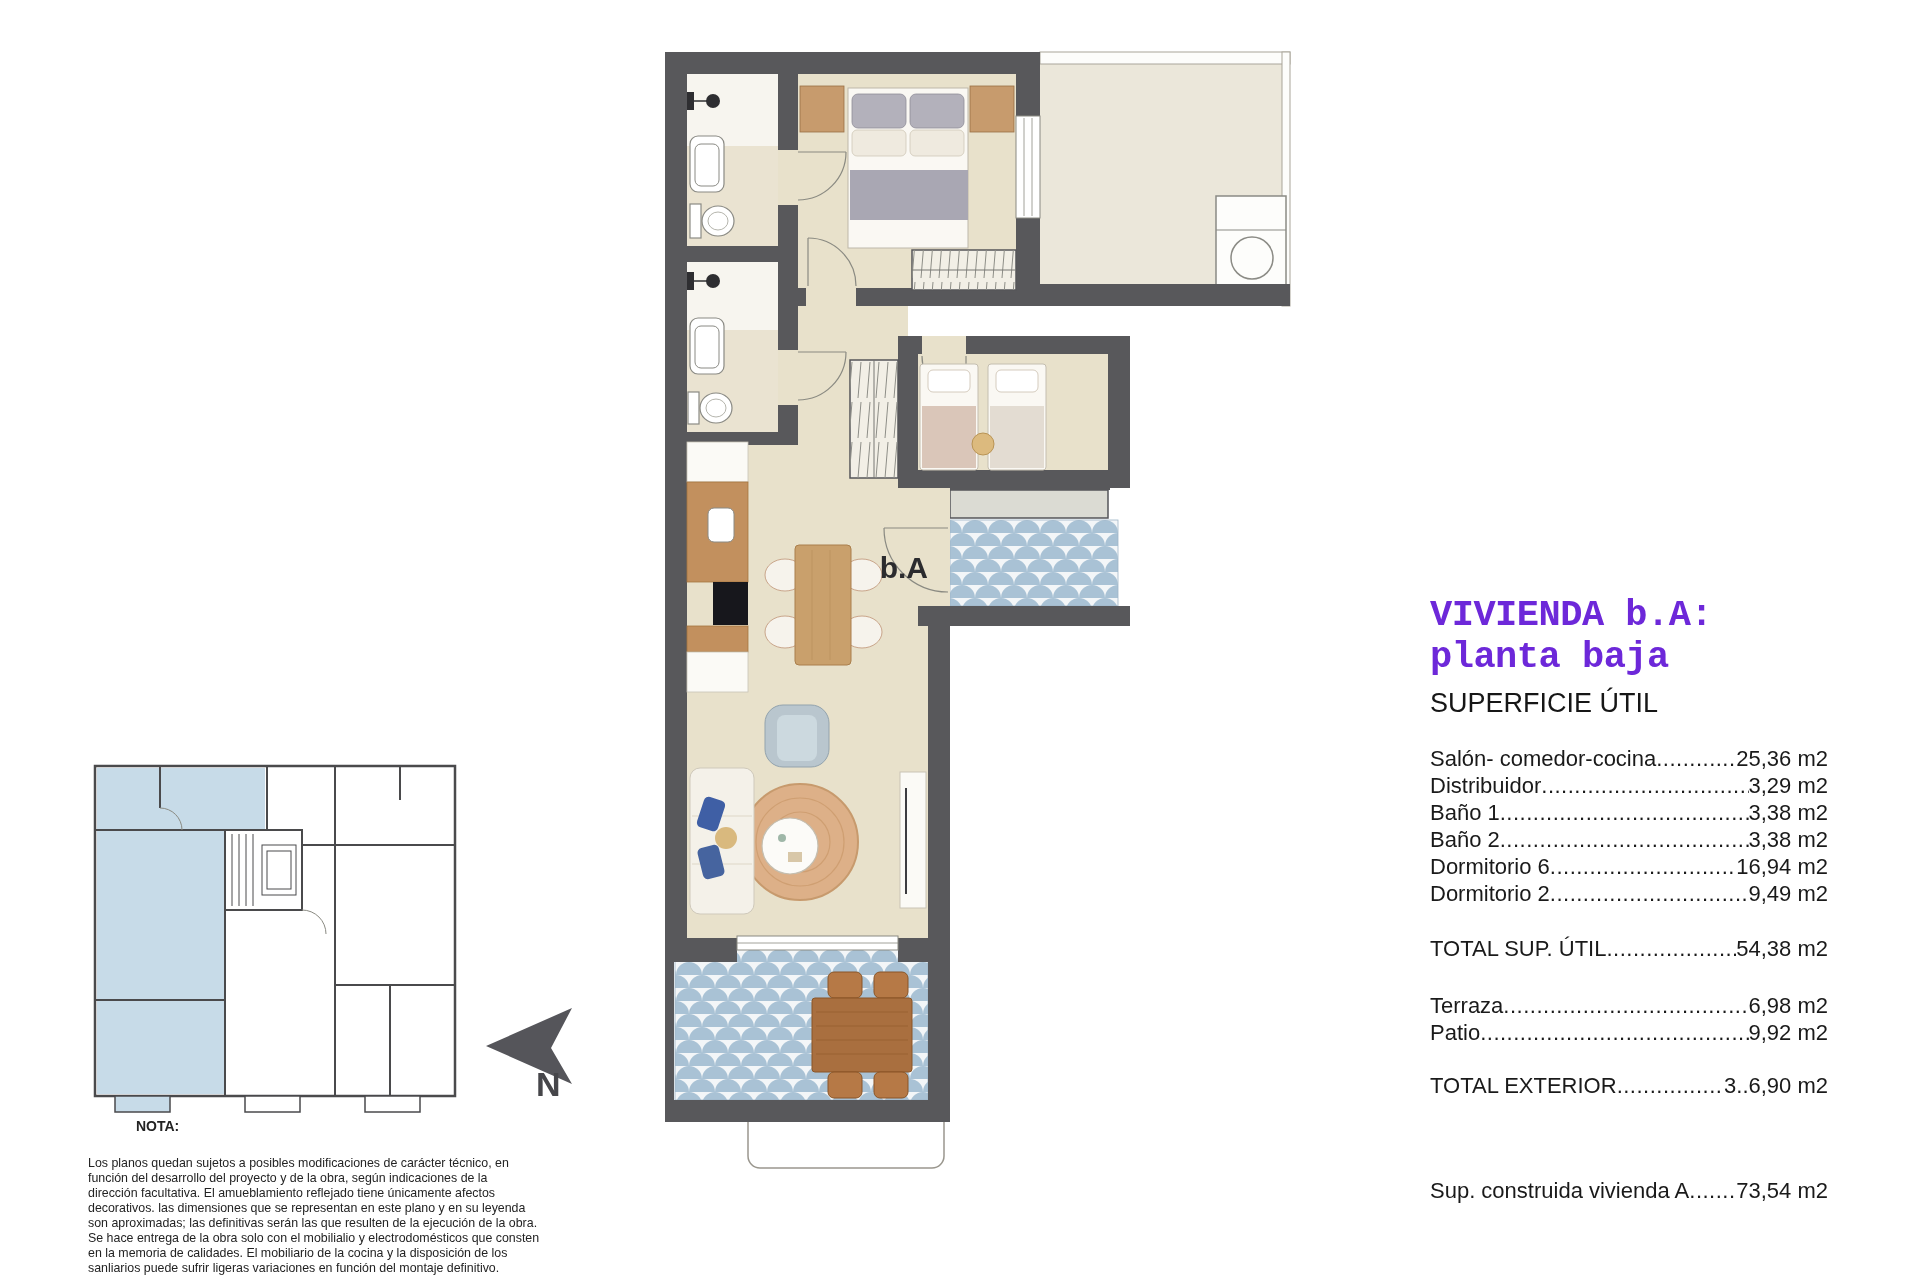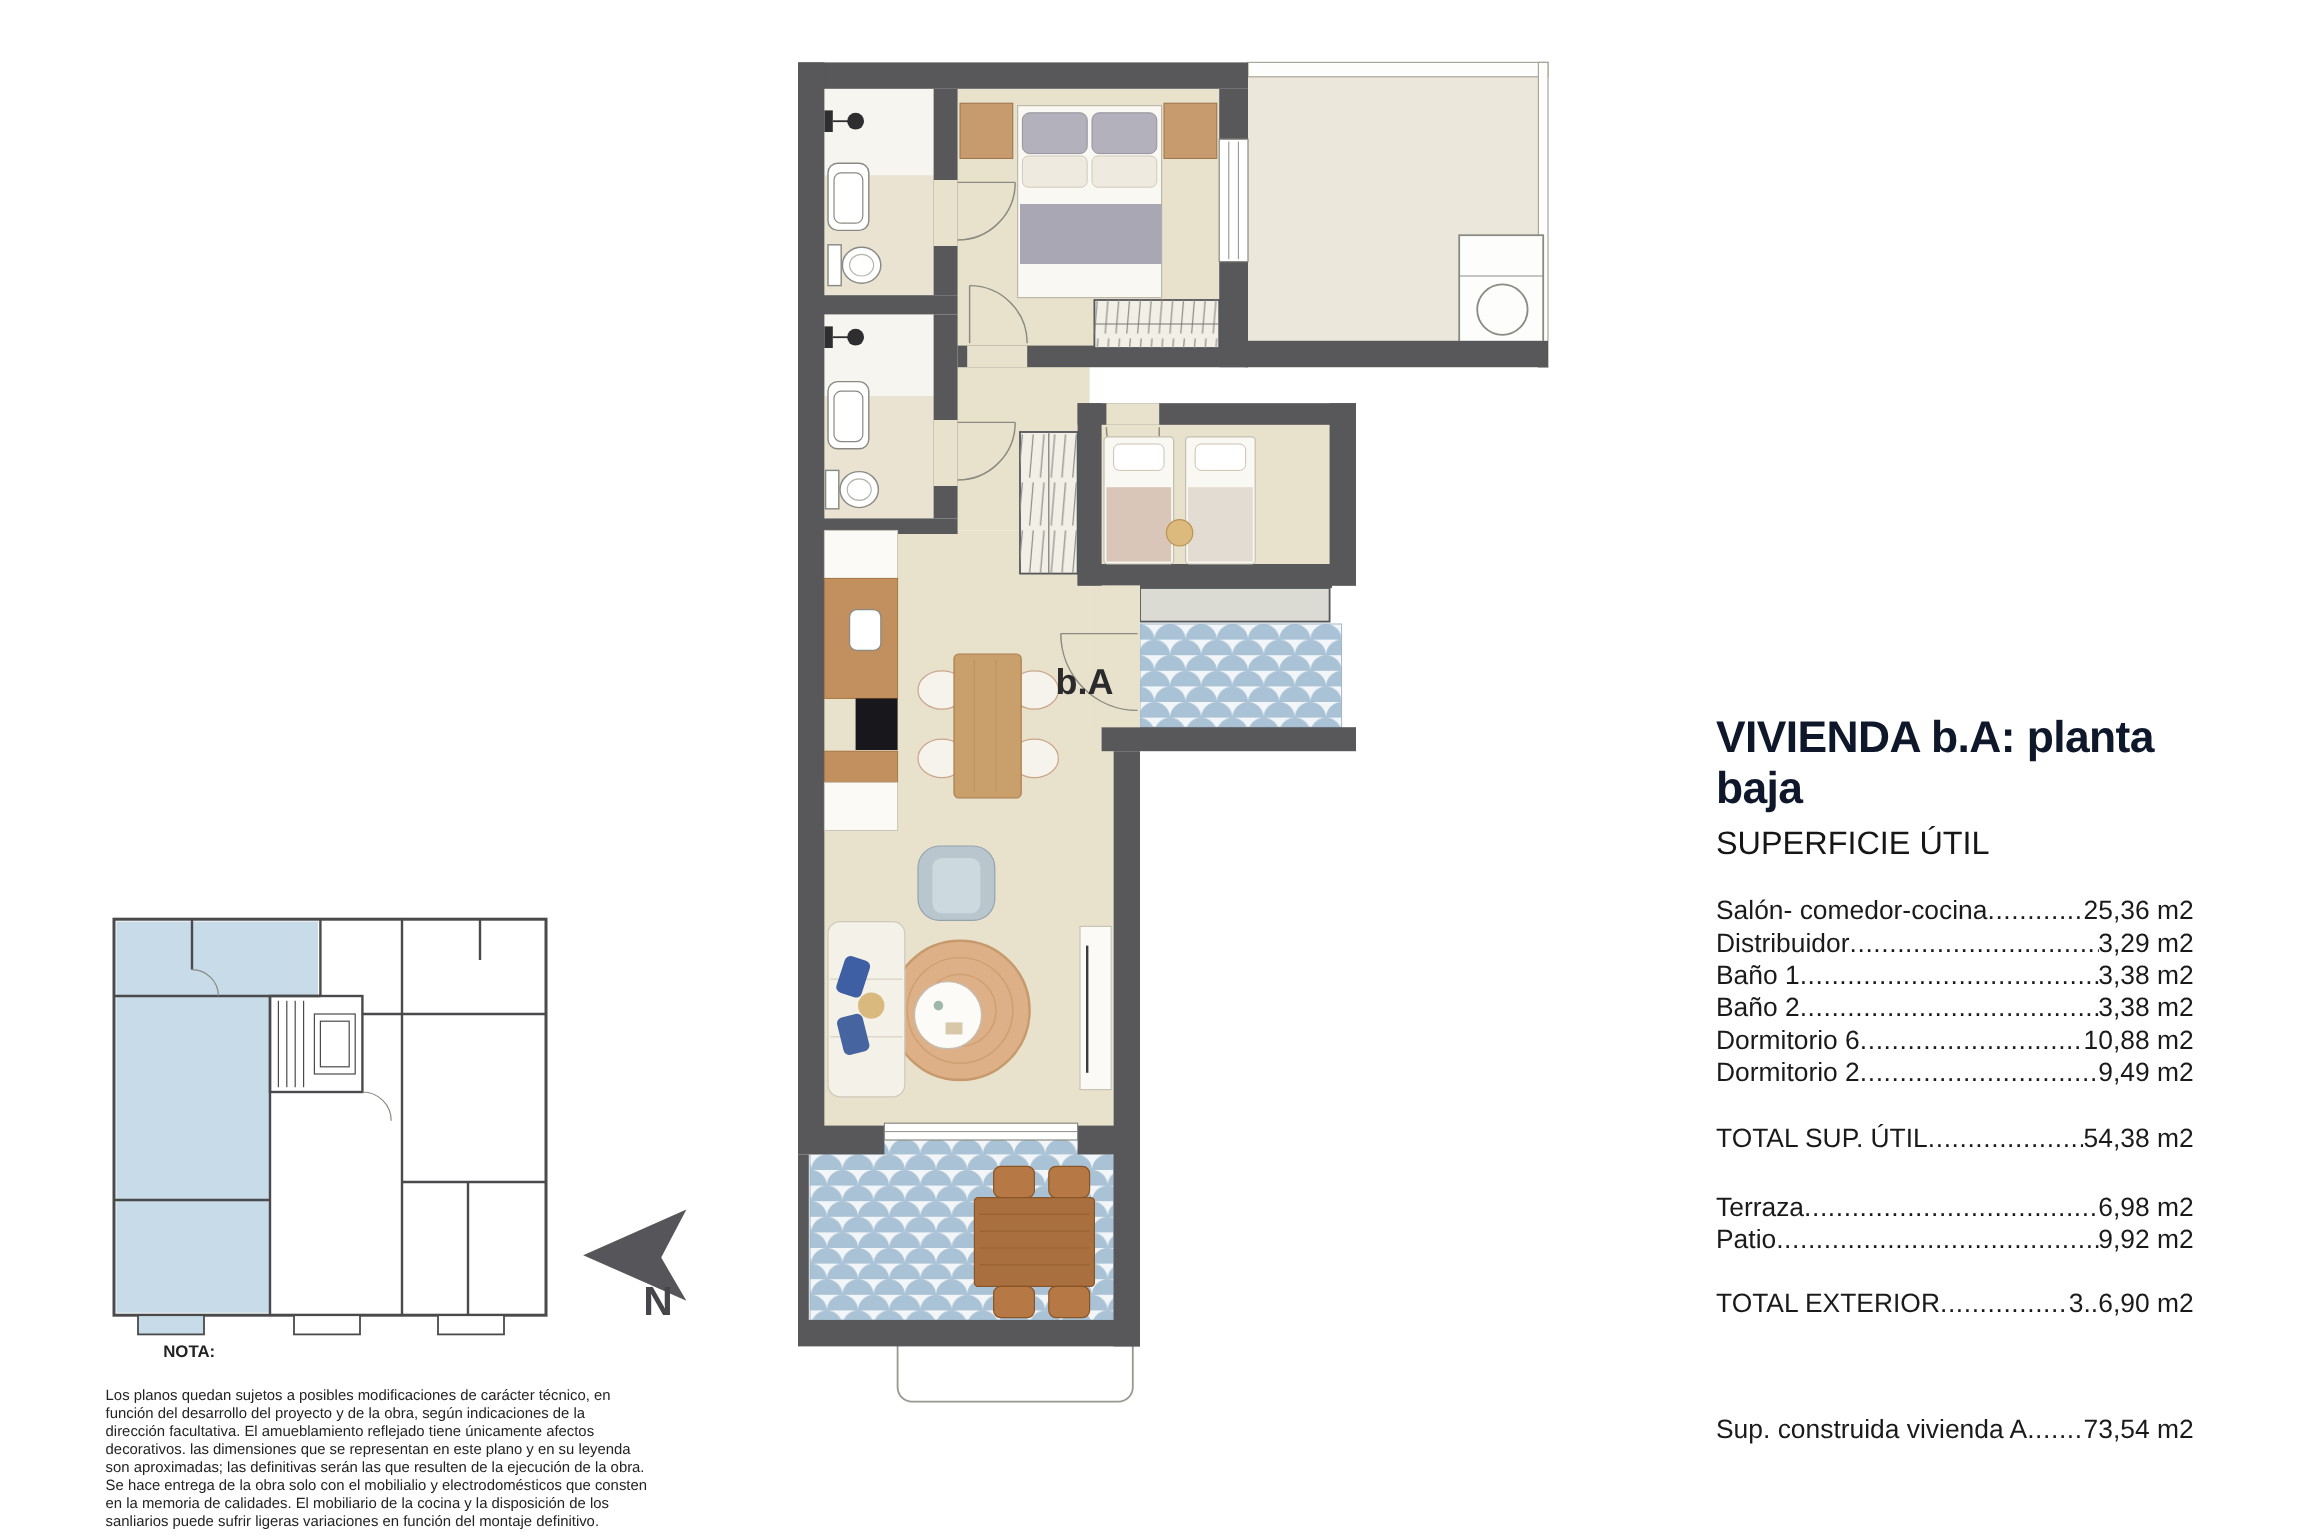--- a/index.html
+++ b/index.html
@@ -2,21 +2,21 @@
 <html style="--wall: #58585b; --floor: #e8e1cb; --bath-floor: #eae3d1; --patio-floor: #ebe7da; --tile-blue: #a9c2d5; --tile-bg: #f3f6f8; --gray-step: #dbdbd3; --wood: #c79b6d; --keyplan-highlight: #c7dbe8;"><head>
 <meta charset="utf-8">
 <style>
   html,body{margin:0;padding:0;}
   body{width:1920px;height:1280px;position:relative;background:#ffffff;overflow:hidden;
        font-family:"Liberation Sans",sans-serif;color:#1a1a1a;}
   #plan-svg{position:absolute;left:600px;top:30px;width:720px;height:1170px;}
   #keyplan-svg{position:absolute;left:60px;top:740px;width:560px;height:400px;}
   svg text{font-family:"Liberation Sans",sans-serif;}
   .panel{position:absolute;left:1430px;top:594px;width:398px;}
-  .panel h1{font-size:37px;font-weight:bold;letter-spacing:-0.5px;margin:0 0 10px 0;color:#0f172a;}
+  .panel h1{font-size:37px;font-weight:bold;letter-spacing:-0.5px;margin:0 0 10px 0;color:#6d28d9;font-family:Liberation Mono, monospace;}
   .panel h2{font-size:27px;font-weight:normal;margin:0 0 26px 0;color:#161616;}
   .rows{display:block;}
   .row{display:flex;align-items:baseline;font-size:22px;line-height:27px;white-space:nowrap;justify-content:flex-end;}
   .row .lbl{flex:0 0 auto;}
   .row .leader{flex:1 1 auto;overflow:hidden;letter-spacing:0.5px;}
   .row .val{flex:0 0 auto;}
   .sp28{height:28px;} .sp30{height:30px;} .sp26{height:26px;} .sp52{height:52px;}
   .h2b{font-size:23px;font-weight:normal;margin:0;color:#161616;}
   .note{position:absolute;left:88px;top:1118px;width:452px;color:#232323;}
   .note .nh{font-size:14px;font-weight:bold;margin:0 0 22px 0;padding-left:48px;}
@@ -311,21 +311,21 @@
       <span class="val">3,38 m2</span>
     </div>
     <div class="row">
       <span class="lbl">Baño 2</span>
       <span class="leader">........................................................................................................................................................................................</span>
       <span class="val">3,38 m2</span>
     </div>
     <div class="row">
       <span class="lbl">Dormitorio 6</span>
       <span class="leader">........................................................................................................................................................................................</span>
-      <span class="val">10,88 m2</span>
+      <span class="val">16,94 m2</span>
     </div>
     <div class="row">
       <span class="lbl">Dormitorio 2</span>
       <span class="leader">........................................................................................................................................................................................</span>
       <span class="val">9,49 m2</span>
     </div>
   </div>
 
   <div class="sp28"></div>
   <div class="row">

